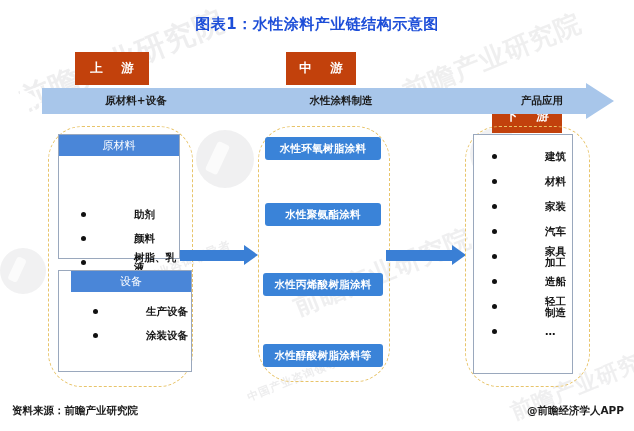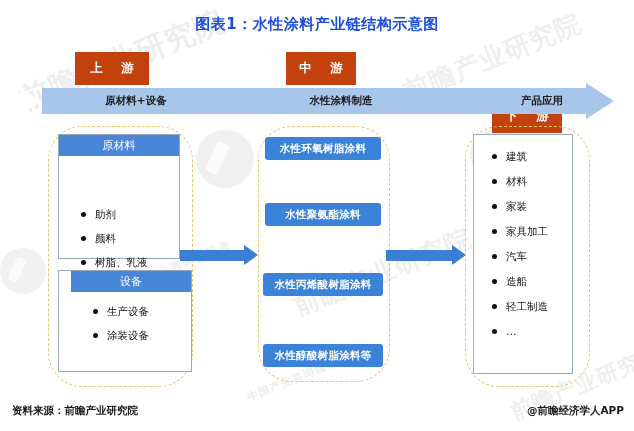--- a/index.html
+++ b/index.html
@@ -48,21 +48,21 @@
 
   
   .card{position:absolute;background:#ffffff;border:1px solid #9aa8bd;}
   .card-head{height:21px;background:#4a86d8;color:#fff;display:flex;
       align-items:center;justify-content:center;font-size:11px;font-weight:400;}
   .card-body{padding:7px 0 4px 0;}
 
   
   ul.blist{list-style:none;margin:0;padding:0;}
   ul.blist li{display:flex;align-items:center;font-size:10.5px;color:#151515;
-      font-weight:400;line-height:1;}
+      font-weight:700;line-height:1;gap:39px;}
   ul.blist li .dot{width:5px;height:5px;border-radius:50%;background:#111;
       flex:0 0 5px;margin-right:9px;}
 
   
   .pill{position:absolute;background:#3a83d8;color:#ffffff;border-radius:3px;
       display:flex;align-items:center;justify-content:center;
       font-size:10.5px;font-weight:700;letter-spacing:.3px;height:23px;}
 
   
   .conn{position:absolute;height:20px;}
@@ -183,25 +183,25 @@
         <li style="padding:0 0 0 18px;height:25px;">
           <span class="dot"></span>
           <span>材料</span>
         </li>
         <li style="padding:0 0 0 18px;height:25px;">
           <span class="dot"></span>
           <span>家装</span>
         </li>
         <li style="padding:0 0 0 18px;height:25px;">
           <span class="dot"></span>
+          <span>汽车</span>
+        </li>
+        <li style="padding:0 0 0 18px;height:25px;">
+          <span class="dot"></span>
           <span>家具加工</span>
-        </li>
-        <li style="padding:0 0 0 18px;height:25px;">
-          <span class="dot"></span>
-          <span>汽车</span>
         </li>
         <li style="padding:0 0 0 18px;height:25px;">
           <span class="dot"></span>
           <span>造船</span>
         </li>
         <li style="padding:0 0 0 18px;height:25px;">
           <span class="dot"></span>
           <span>轻工制造</span>
         </li>
         <li style="padding:0 0 0 18px;height:25px;">

